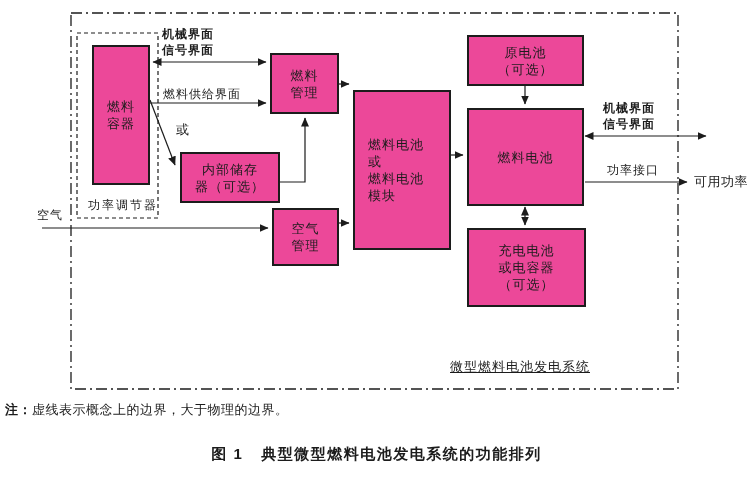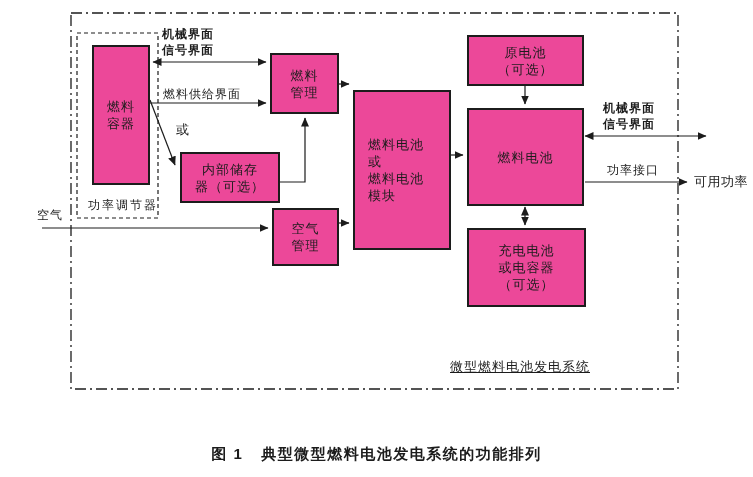--- a/index.html
+++ b/index.html
@@ -121,16 +121,17 @@
   <div class="lbl" style="left:88px;top:197px;letter-spacing:2px;">功率调节器</div>
 
   <div class="lbl two" style="left:603px;top:100px;"><span>机械界面</span><br><span>信号界面</span></div>
 
   <div class="lbl" style="left:607px;top:162px;">功率接口</div>
 
   <div class="lbl" style="left:694px;top:174px;font-size:13px;letter-spacing:0.5px;">可用功率</div>
 
   <div class="lbl" style="left:450px;top:359px;font-size:13px;text-decoration:underline;">微型燃料电池发电系统</div>
 
+  <div class="note"><b>注：</b><span>虚线表示概念上的边界，大于物理的边界。</span></div>
 
   <div class="caption"><span class="fig">图 1</span><span>典型微型燃料电池发电系统的功能排列</span></div>
 
 </div>
 
 </body></html>

